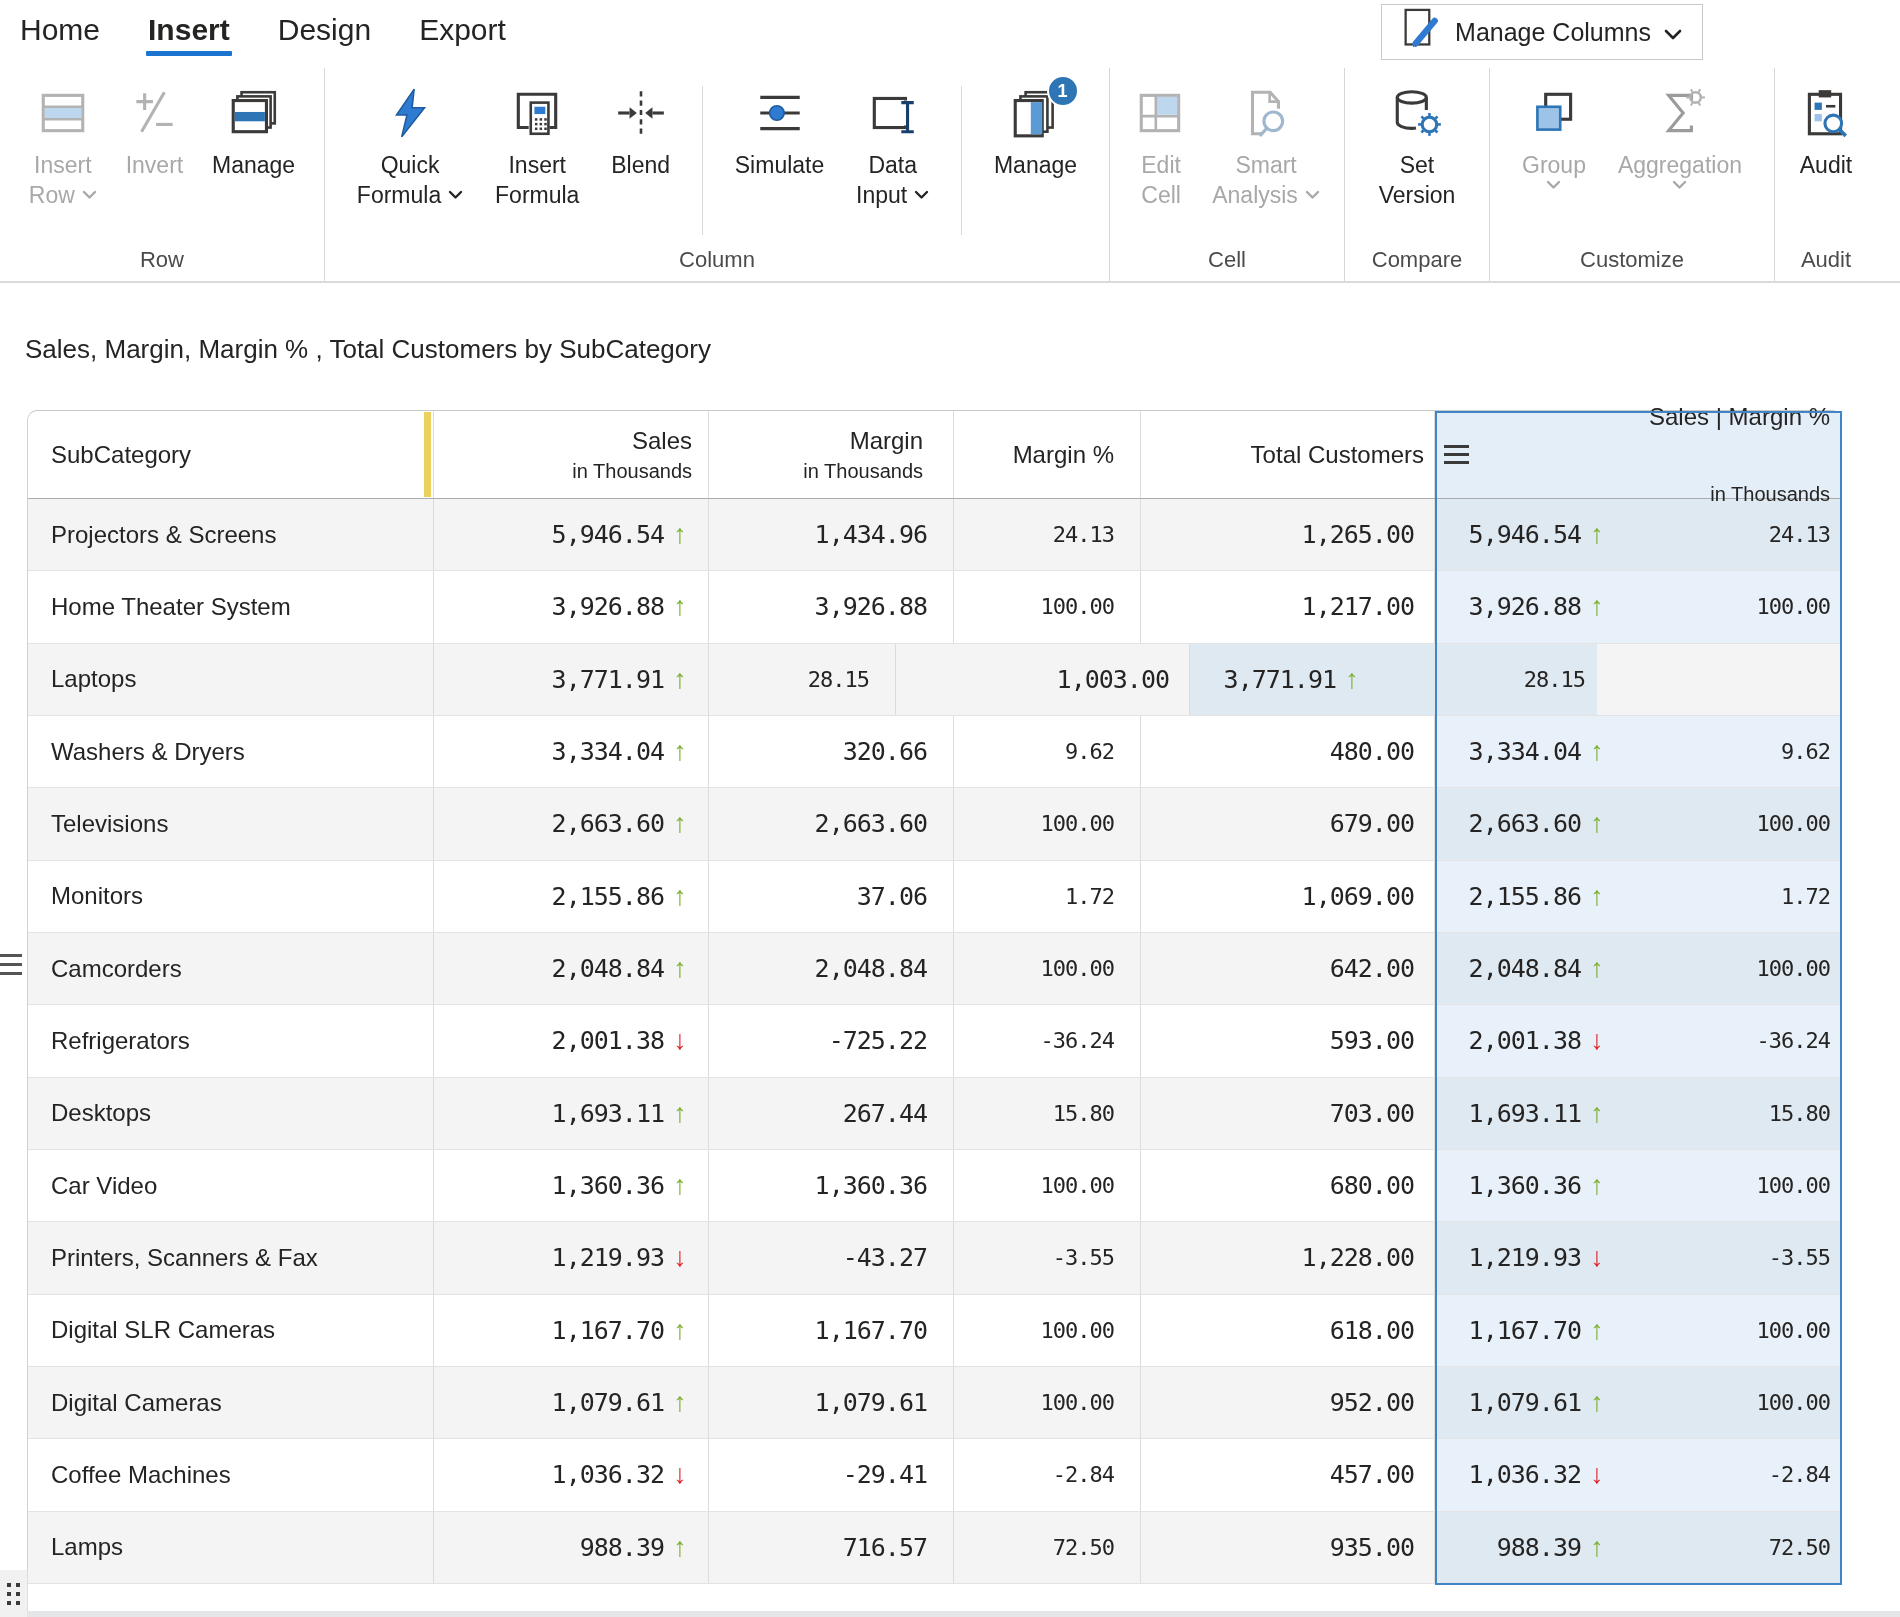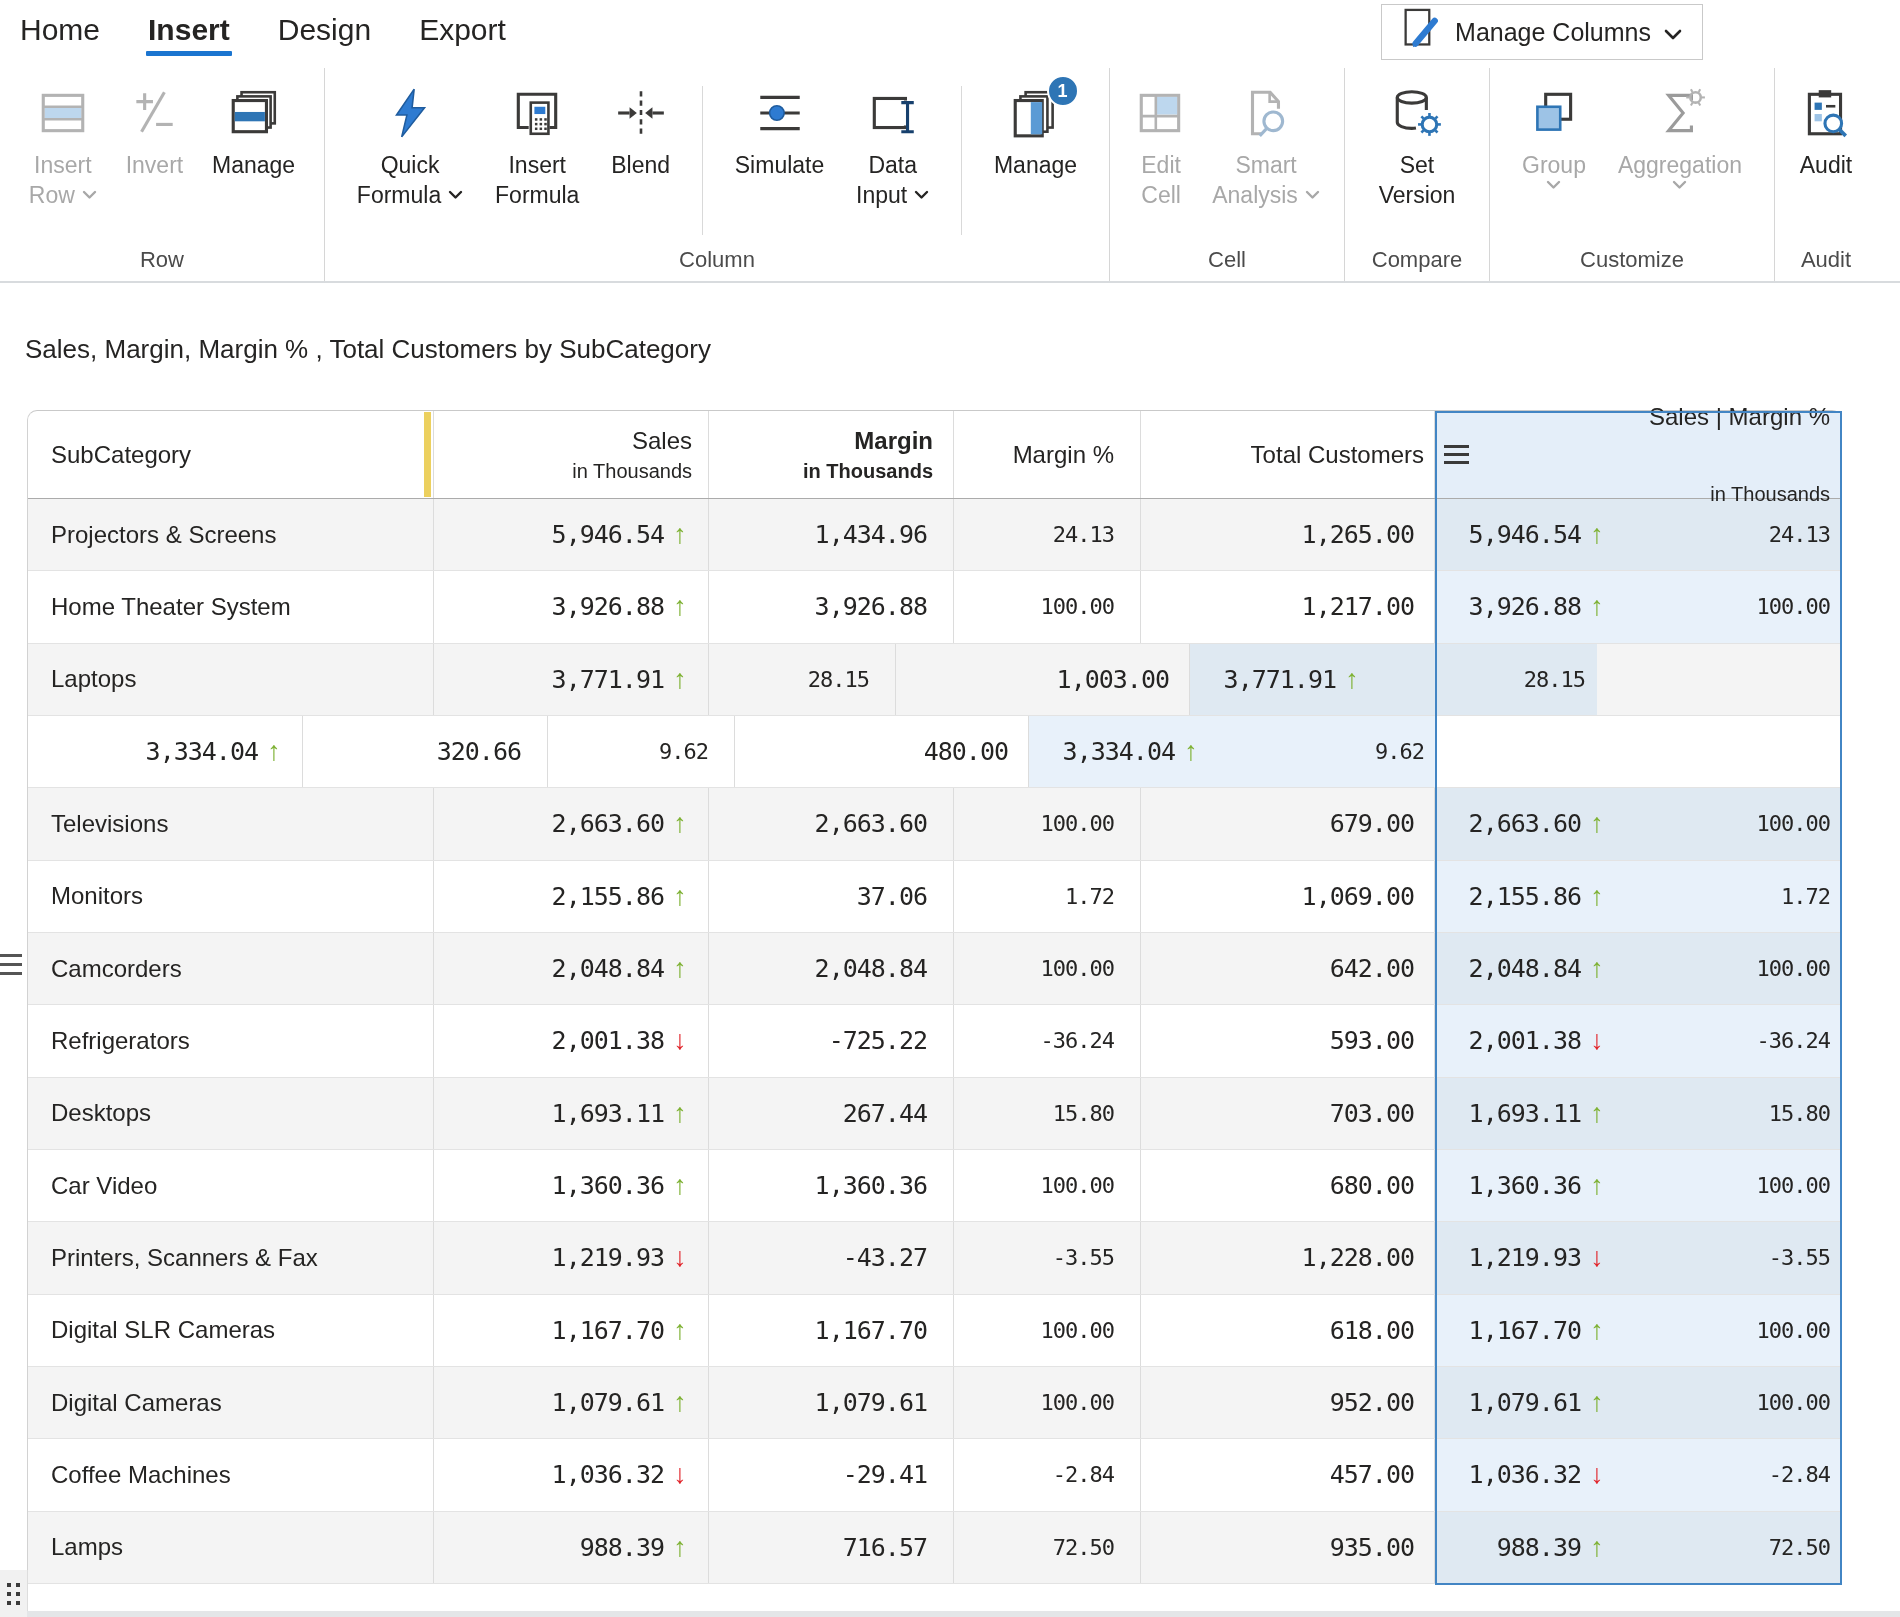--- a/index.html
+++ b/index.html
@@ -35,21 +35,21 @@
   .tbl{position:absolute;left:27px;top:410px;width:1814px;border-top:1px solid #c9c9c9;border-left:1px solid #d2d2d2;box-sizing:content-box;border-radius:10px;}
   .thead{display:flex;height:88px;border-bottom:1px solid #ababab;box-sizing:border-box;}
   .tr{display:flex;height:72.33px;border-bottom:1px solid #e3e3e3;box-sizing:border-box;}
   .tr.stripe{background:#f4f4f4;}
   .td,.th{box-sizing:border-box;border-right:1px solid #dcdcdc;display:flex;align-items:center;}
   .c-name{width:406px;}.c-sales{width:275px;}.c-margin{width:245px;}.c-pct{width:187px;}.c-cust{width:294px;}
   .c-sel{width:407px;border-right:none;}
   .th{flex-direction:column;justify-content:center;align-items:flex-end;font-size:24px;color:#252423;position:relative;}
   .th .sub{font-size:20px;margin-top:5px;}
   .th.c-name{align-items:flex-start;padding-left:23px;}
-  .th.c-sales{padding-right:16px;}.th.c-margin{padding-right:20px;font-weight:bold;}
+  .th.c-sales{padding-right:16px;}.th.c-margin{padding-right:30px;}
   .th.c-pct{padding-right:26px;}.th.c-cust{padding-right:10px;}.th.c-sel{padding-right:12px;}
   .ybar{position:absolute;right:2px;top:1px;bottom:1px;width:7px;background:#ecd05e;}
   .td.c-name{font-size:24px;padding-left:23px;}
   .num{font-family:"DejaVu Sans Mono","Liberation Mono",monospace;font-size:25px;color:#252423;letter-spacing:-1px;}
   .pnum{font-family:"DejaVu Sans Mono","Liberation Mono",monospace;font-size:22px;color:#252423;letter-spacing:-1px;}
   .td.c-sales{justify-content:flex-end;padding-right:12px;}
   .td.c-margin{justify-content:flex-end;padding-right:26px;}
   .td.c-pct{justify-content:flex-end;padding-right:26px;}
   .td.c-cust{justify-content:flex-end;padding-right:20px;text-align:right;}
   .arrow{font-size:27px;font-weight:bold;width:32px;text-align:center;line-height:1;}
@@ -434,20 +434,21 @@
       </div>
       <div class="td c-sel">
         <span class="sel-sales">
           <span class="num">3,771.91</span>
           <span class="arrow up">↑</span>
         </span>
         <span class="sel-pct pnum">28.15</span>
       </div>
     </div>
     <div class="tr">
+      <div class="td c-name">Washers &amp; Dryers</div>
       <div class="td c-sales">
         <span class="num">3,334.04</span>
         <span class="arrow up">↑</span>
       </div>
       <div class="td c-margin">
         <span class="num">320.66</span>
       </div>
       <div class="td c-pct">
         <span class="pnum">9.62</span>
       </div>

